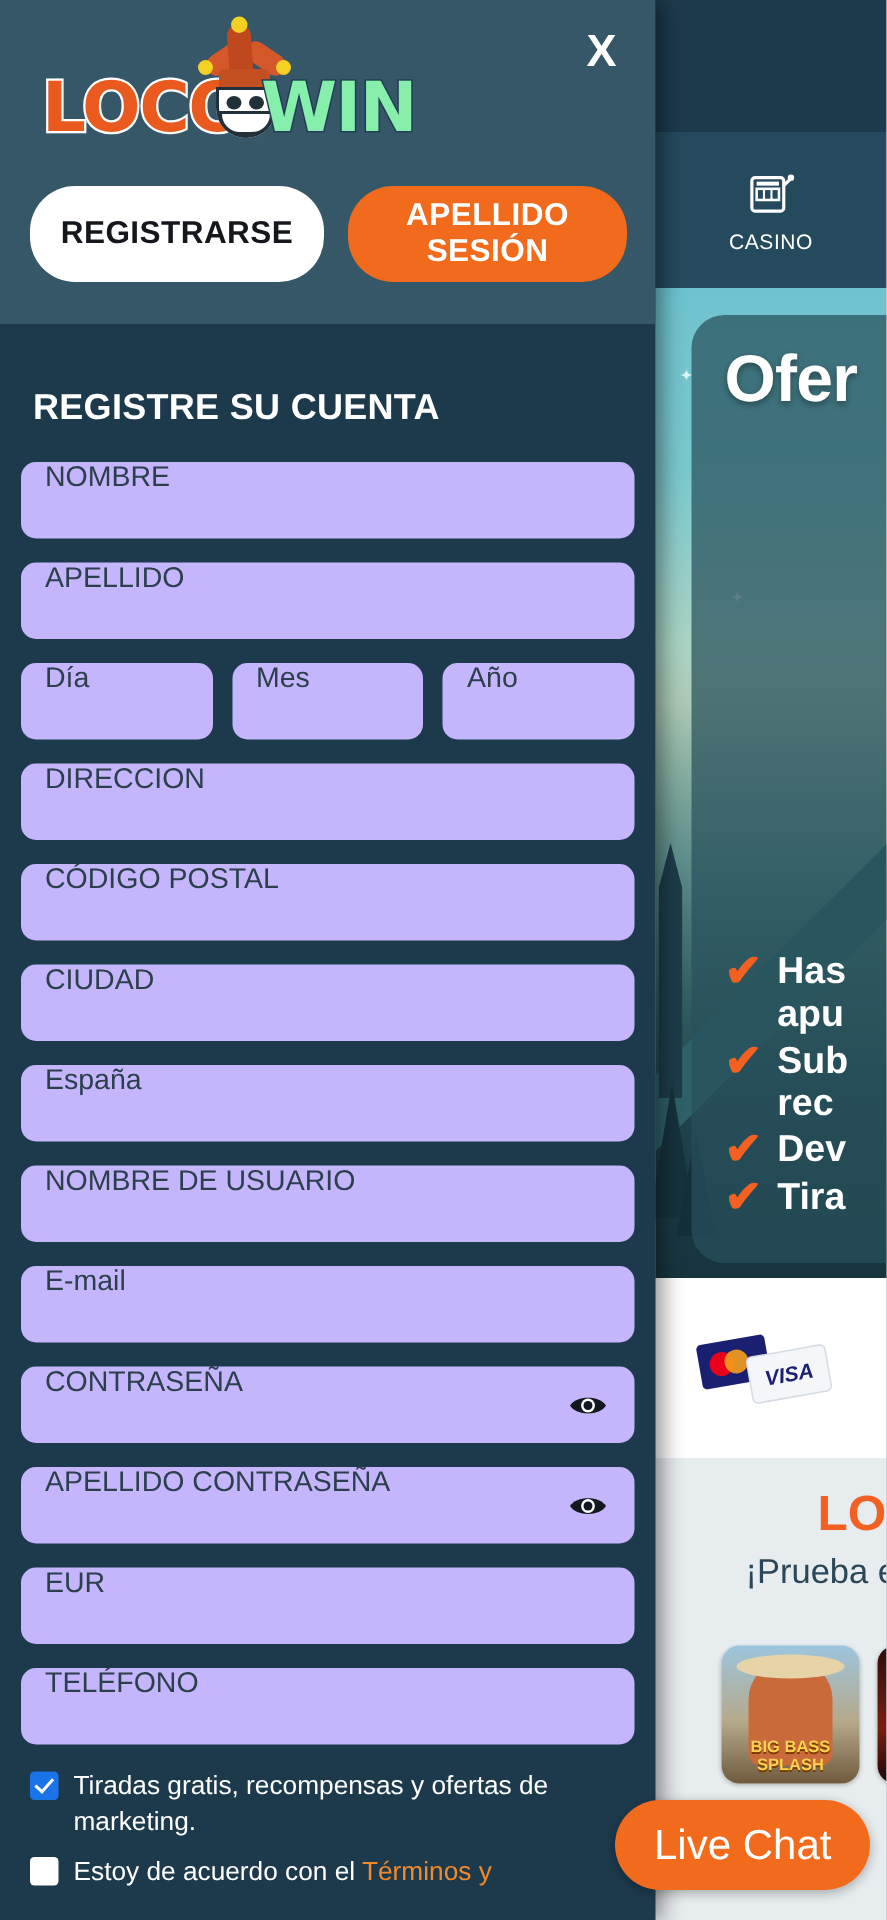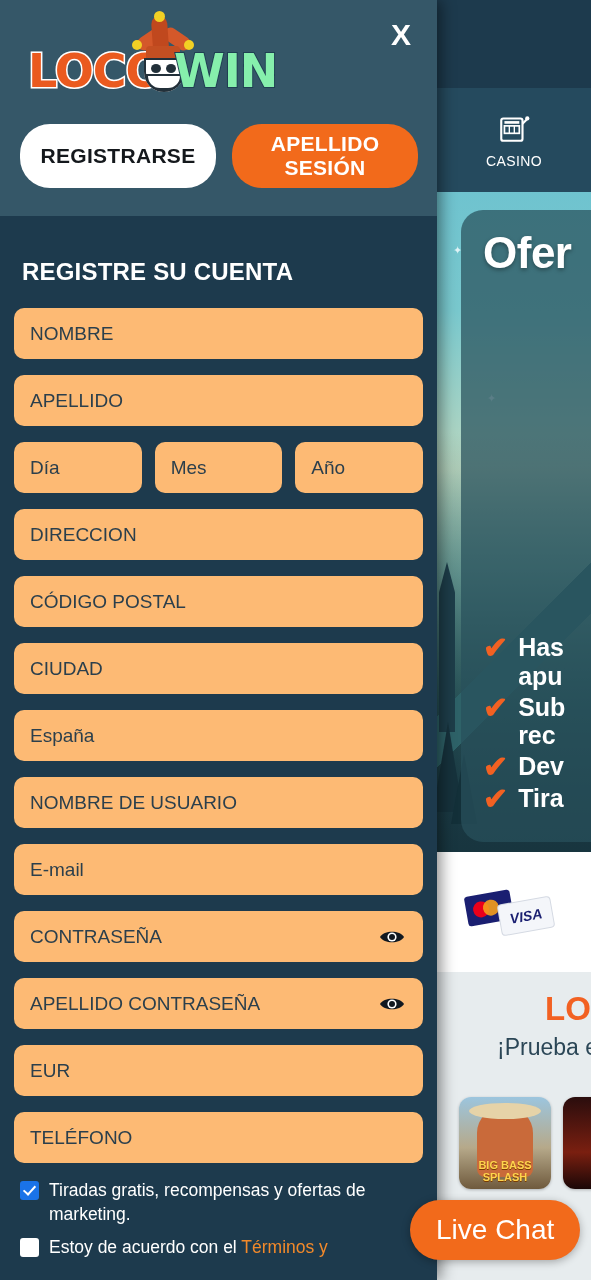--- a/index.html
+++ b/index.html
@@ -89,21 +89,21 @@
   #visa { position:absolute; left:34px; top:12px; width:52px; height:30px; background:#f4f6fa; border-radius:3px; transform: rotate(-10deg); box-shadow:0 0 0 1px #d5dae3; display:flex;align-items:center;justify-content:center; }
   #visa span { color:#1a1f71; font-weight:bold; font-style:italic; font-size:14px; }
 
   
   #promo {
     position: absolute; left: 437px; top: 972px; width: 154px; height: 308px;
     background: #e7ecee; padding-top: 18px; overflow: hidden;
   }
   #promo-title { text-align:center; font-weight:bold; font-size: 33px; color:#f26122; white-space:nowrap; padding-left: 108px; }
   #promo-sub { text-align:center; font-size: 23px; color:#2b4656; white-space:nowrap; padding-left: 60px; margin-top: 6px; }
-  #promo-games { display:flex; gap: 12px; padding-left: 22px; margin-top: 36px; }
+  #promo-games { display:flex; gap: 12px; padding-left: 44px; margin-top: 36px; }
   .game-tile { width: 92px; height: 92px; border-radius: 12px; flex:0 0 auto; position:relative; overflow:hidden; box-shadow: 0 1px 3px rgba(0,0,0,.25); }
   .tile-a { background: linear-gradient(180deg,#9cc5de 0%, #b6a98a 55%, #6f5a3d 100%); }
   .tile-a .fig { position:absolute; left:18px; top:10px; width:56px; height:70px; background:#c96a3a; border-radius:26px 26px 8px 8px; }
   .tile-a .hat { position:absolute; left:10px; top:6px; width:72px; height:16px; background:#e6d3a8; border-radius:50%; }
   .tile-a .lbl { position:absolute; left:4px; bottom:6px; right:4px; text-align:center; color:#ffd34d; font-weight:bold; font-size:11px; text-shadow:0 1px 0 #7a3b00; }
   .tile-b { background: linear-gradient(180deg,#2a0d0d 0%, #7a1f10 60%, #1a0707 100%); }
   .tile-b .lbl { position:absolute; left:4px; bottom:8px; right:4px; text-align:center; color:#ffcf3d; font-weight:bold; font-size:11px; }
 
   
   #modal {
@@ -157,22 +157,22 @@
   #btn-register { width: 196px; height: 64px; background:#ffffff; color:#14181c; font-size: 21px; }
   #btn-login    { width: 186px; height: 64px; background:#f26a1b; color:#ffffff; font-size: 21px; }
 
   #modal-body { position: relative; padding: 0 14px; }
   #form-title {
     color:#ffffff; font-weight: bold; font-size: 24px; letter-spacing: .2px;
     margin: 42px 0 22px 8px;
   }
   .field {
     position: relative; width: 409px; height: 51px;
-    background:#fdba74; border-radius: 10px;
-    display:flex; align-items:center; padding: 0 16px;
+    background:#c4b5fd; border-radius: 10px;
+    display:flex; align-items:flex-start; padding: 0 16px;
     margin-bottom: 16px;
   }
   .field-text { color:#2b3f4c; font-size: 19px; }
   .field .eye {
     position:absolute; right: 18px; top: 50%; transform: translateY(-50%);
     width: 26px; height: 18px; cursor:pointer;
   }
   #dob-row { display:flex; gap: 13px; margin-bottom: 16px; }
   #dob-row .field { width: 128px; margin-bottom: 0; }
 

